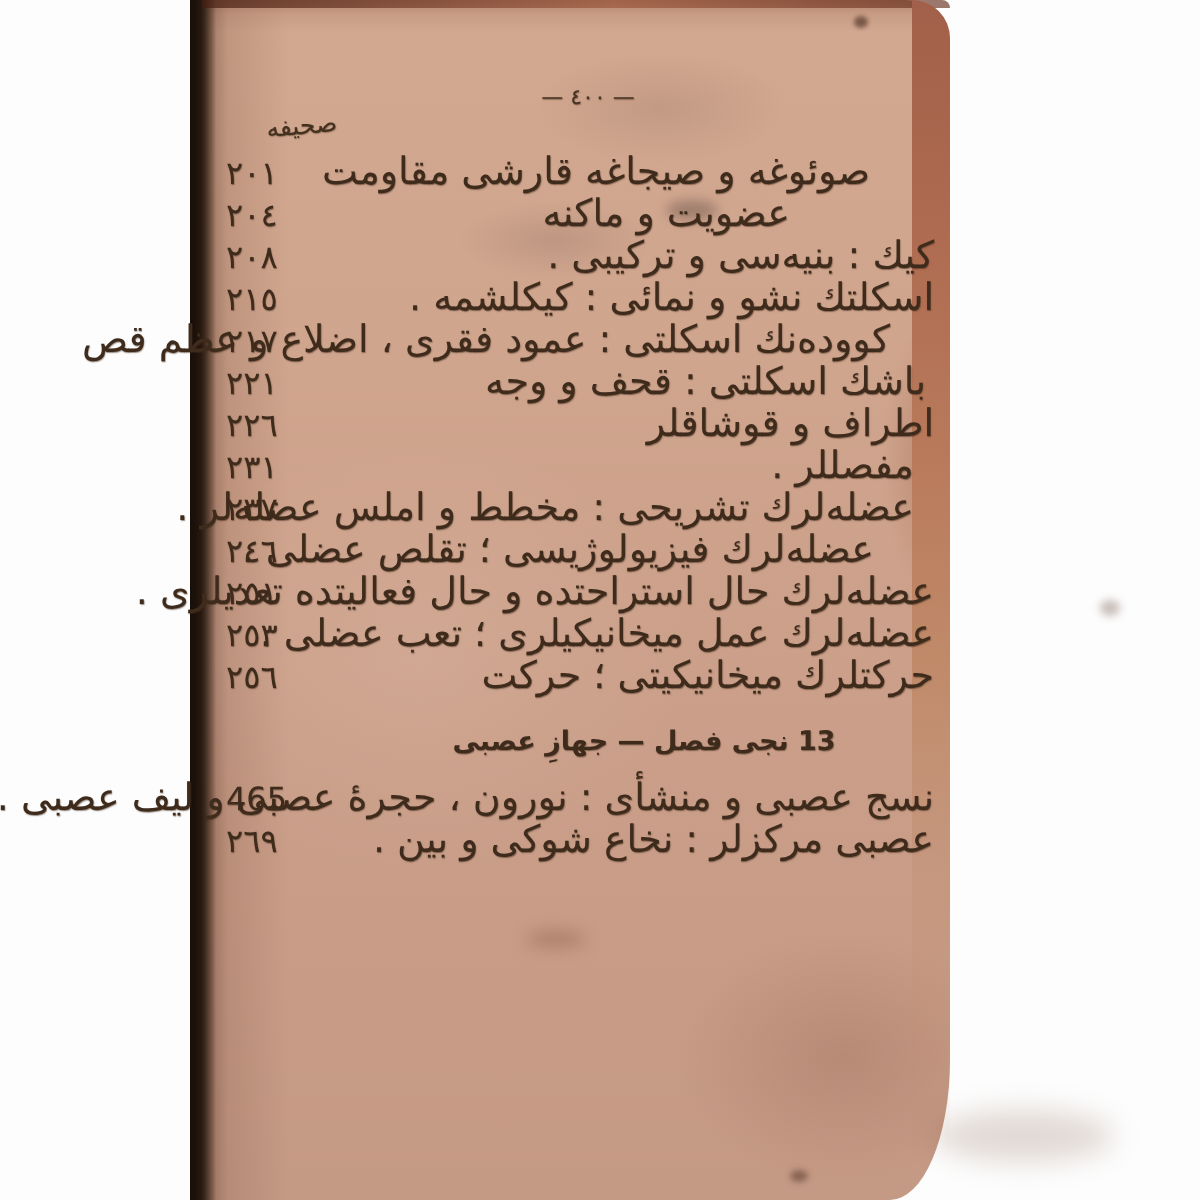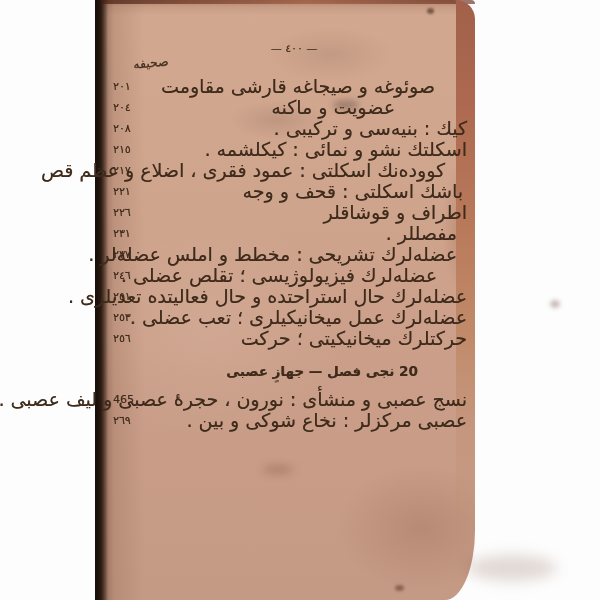--- a/index.html
+++ b/index.html
@@ -70,21 +70,21 @@
     color:#43301f;
   }
   .rows{position:absolute;top:76px;left:0;width:100%;}
   .toc-row{position:relative;height:21px;line-height:21px;}
   .toc-row .txt{
     display:block;text-align:right;padding-right:12px;
     font-size:19px;white-space:nowrap;
   }
   .toc-row .num{
     position:absolute;left:4px;top:0;
-    font-size:11px;direction:ltr;
+    font-size:16px;direction:ltr;
   }
   .toc-row.part{height:26px;line-height:26px;margin-top:20px;}
   .toc-row.part .txt{
     text-align:center;font-weight:bold;font-size:15px;padding:0;
     transform:translateX(28px);
   }
   .toc-row.chapter{height:24px;line-height:24px;margin-top:10px;margin-bottom:6px;}
   .toc-row.chapter .txt{
     text-align:center;font-weight:bold;font-size:13.5px;padding:0;
     transform:translateX(28px);
@@ -167,21 +167,21 @@
           </div>
           <div class="toc-row entry">
             <span class="txt">عضله‌لرك عمل ميخانيكيلرى ؛ تعب عضلى .</span>
             <span class="num">٢٥٣</span>
           </div>
           <div class="toc-row entry">
             <span class="txt">حركتلرك ميخانيكيتى ؛ حركت</span>
             <span class="num">٢٥٦</span>
           </div>
           <div class="toc-row chapter">
-            <span class="txt">20 نجى فصل — جهازِ عصبى</span>
+            <span class="txt">13 نجى فصل — جهازِ عصبى</span>
           </div>
           <div class="toc-row entry">
             <span class="txt">نسج عصبى و منشأى : نورون ، حجرهٔ عصبى و ليف عصبى .</span>
             <span class="num">465</span>
           </div>
           <div class="toc-row entry">
             <span class="txt">عصبى مركزلر : نخاع شوكى و بين .</span>
             <span class="num">٢٦٩</span>
           </div>
         </div>

